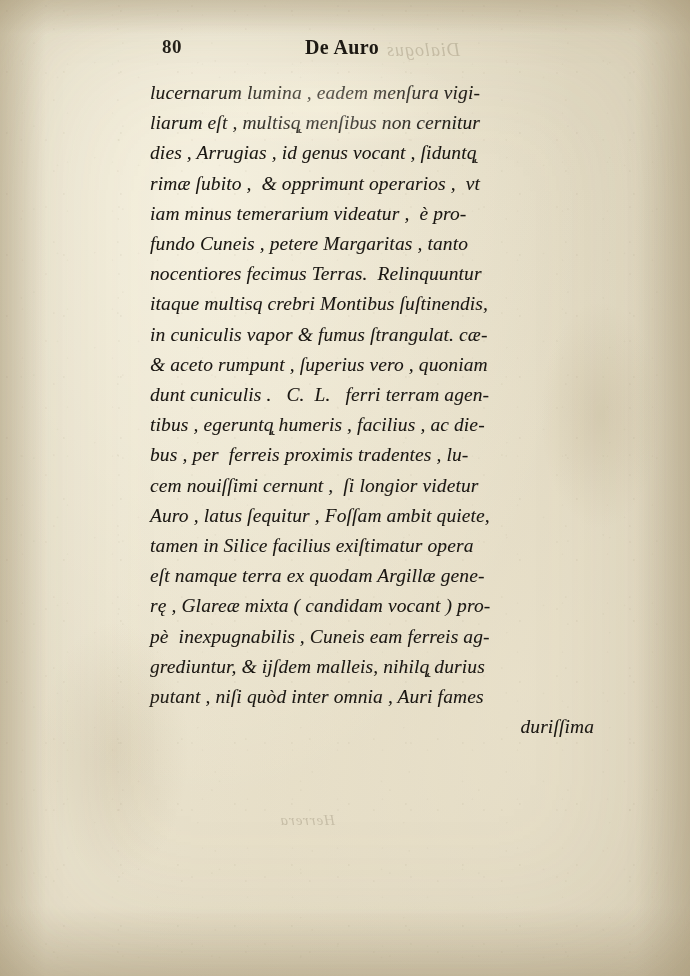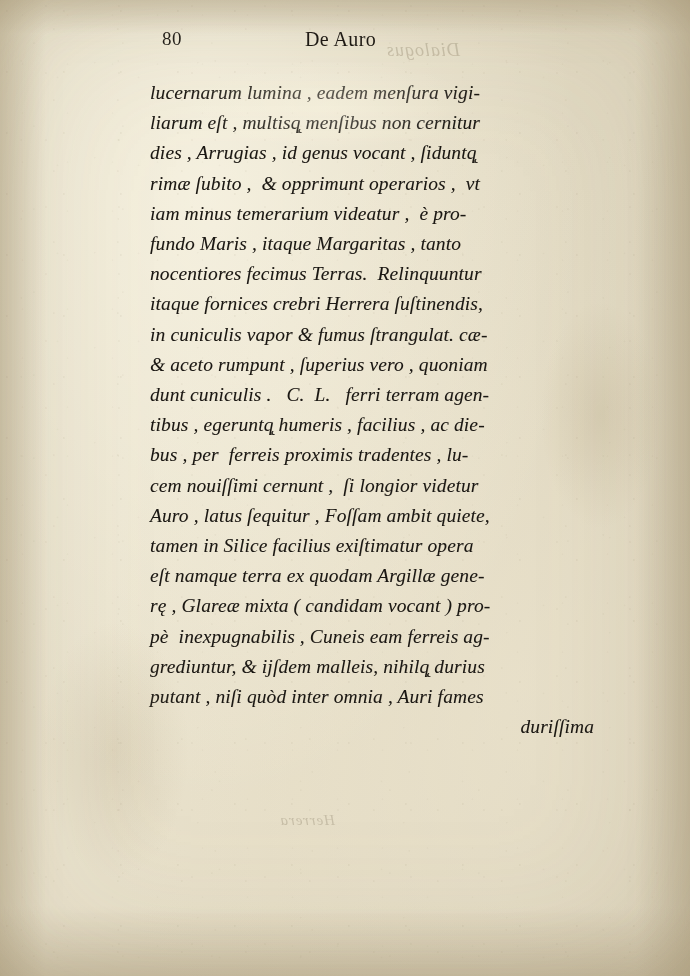--- a/index.html
+++ b/index.html
@@ -68,24 +68,25 @@
     font-family: "Liberation Serif", serif;
     font-style: italic;
     font-size: 15px;
     color: rgba(150,140,115,0.38);
     transform: scaleX(-1);
     letter-spacing: 1px;
     pointer-events: none;
   }
   .header {
     position: absolute;
-    top: 28px;
+    top: 36px;
     left: 150px;
     width: 420px;
     height: 26px;
+    font-weight: bold;
   }
   .folio {
     position: absolute;
     left: 12px;
     top: 0;
     font-size: 19px;
     color: #1d1a16;
     font-family: "Liberation Serif", serif;
     letter-spacing: 0.5px;
   }
@@ -172,23 +173,23 @@
     <div class="folio">80</div>
     <div class="running-title">De Auro</div>
   </div>
 
   <div class="body-block">
     <div class="line">lucernarum lumina , eadem menſura vigi-</div>
     <div class="line">liarum eſt , multisq̨ menſibus non cernitur</div>
     <div class="line">dies , Arrugias , id genus vocant , ſiduntq̨</div>
     <div class="line">rimæ ſubito ,  &amp; opprimunt operarios ,  vt</div>
     <div class="line">iam minus temerarium videatur ,  è pro-</div>
-    <div class="line">fundo Maris , itaque Margaritas , tanto</div>
+    <div class="line">fundo Cuneis , petere Margaritas , tanto</div>
     <div class="line">nocentiores fecimus Terras.  Relinquuntur</div>
-    <div class="line">itaque fornices crebri Herrera ſuſtinendis,</div>
+    <div class="line">itaque multisq crebri Montibus ſuſtinendis,</div>
     <div class="line">in cuniculis vapor &amp; fumus ſtrangulat. cæ-</div>
     <div class="line">&amp; aceto rumpunt , ſuperius vero , quoniam</div>
     <div class="line">dunt cuniculis .   C.  L.   ferri terram agen-</div>
     <div class="line">tibus , egeruntq̨ humeris , facilius , ac die-</div>
     <div class="line">bus , per  ferreis proximis tradentes , lu-</div>
     <div class="line">cem nouiſſimi cernunt ,  ſi longior videtur</div>
     <div class="line">Auro , latus ſequitur , Foſſam ambit quiete,</div>
     <div class="line">tamen in Silice facilius exiſtimatur opera</div>
     <div class="line">eſt namque terra ex quodam Argillæ gene-</div>
     <div class="line">rę , Glareæ mixta ( candidam vocant ) pro-</div>

